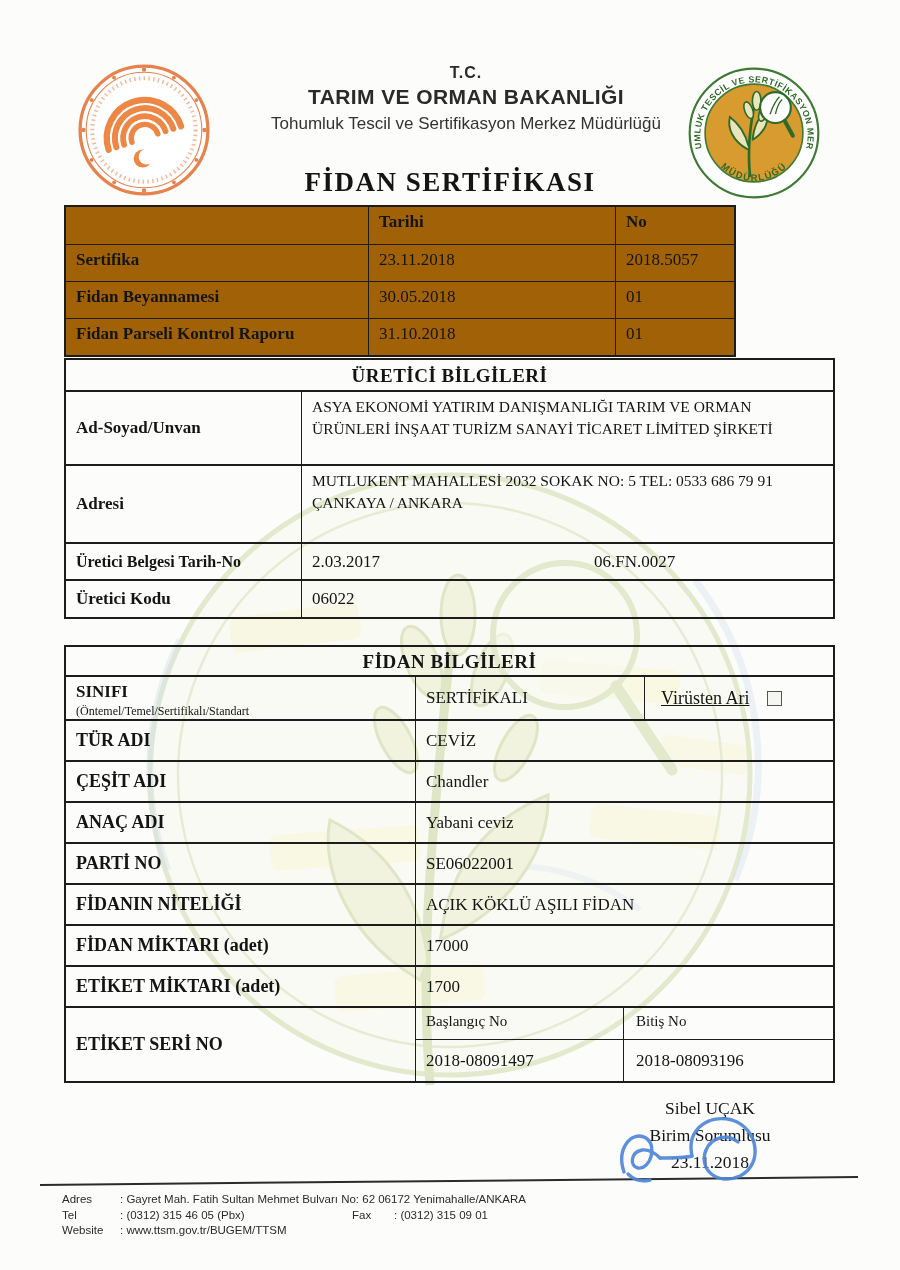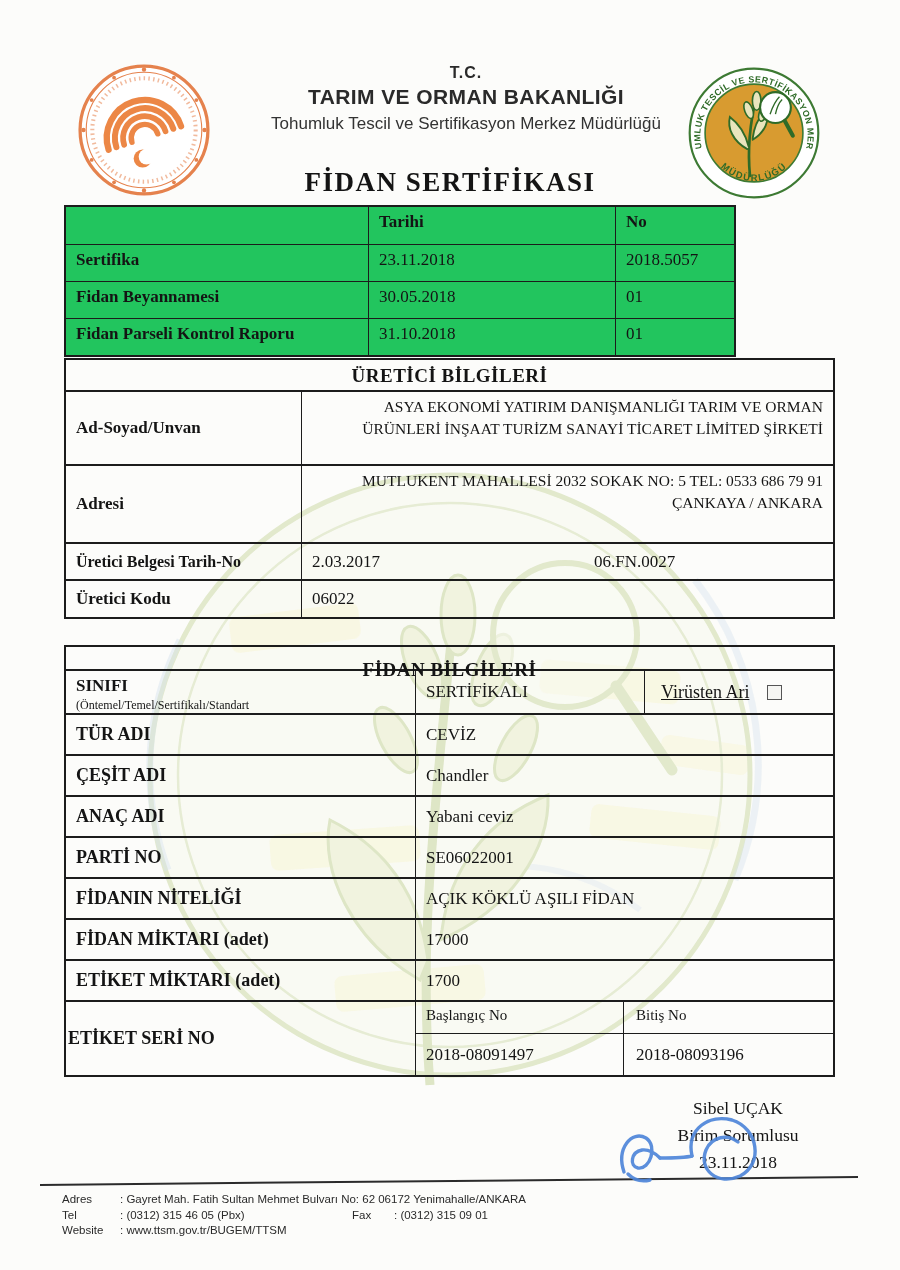--- a/index.html
+++ b/index.html
@@ -20,57 +20,57 @@
   .logo-right{left:681px; top:66px;}
   
   .tbl{position:absolute; border:2px solid #1c1c1c; box-sizing:border-box; background:transparent;}
   .trow{display:flex; border-top:2px solid #1c1c1c; box-sizing:border-box; align-items:stretch;}
   .trow.first{border-top:none;}
   .tcell{box-sizing:border-box; padding:5px 10px; overflow:hidden;}
   .vline{border-right:1.6px solid #1c1c1c;}
   .lab{font-weight:bold;}
   .vmid{display:flex; align-items:center;}
   
-  .t1{left:64px; top:205px; width:672px; background:#22c55e;}
+  .t1{left:64px; top:205px; width:672px; background:#a16207;}
   .t1 .c1{width:303px;} .t1 .c2{width:247px;} .t1 .c3{flex:1;}
   .t1 .tcell{font-size:17px;}
   .t1 .trow{height:37px; border-top:1.6px solid #1c1c1c;}
   .t1 .trow.first{height:37px; border-top:none;}
   
   .pt{left:64px; top:358px; width:771px;}
   .pt-title{height:32px; border-bottom:2px solid #1c1c1c; text-align:center; font-size:19px; font-weight:bold; letter-spacing:.5px; padding-top:5px; box-sizing:border-box;}
-  .pt .c1{width:236px;} .pt .c2{flex:1;text-align:right;}
+  .pt .c1{width:236px;} .pt .c2{flex:1;}
   .pt .tcell{font-size:17px;}
   .pt .val-multi{font-size:15.5px; line-height:1.4; padding-top:4px;}
   .r-name{height:72px;} .r-addr{height:78px;} .r-belge{height:37px;} .r-kod{height:38px;}
   .belge-no{position:absolute; left:55%;}
   
   .ft{left:64px; top:645px; width:771px;}
-  .ft-title{height:24px; border-bottom:2px solid #1c1c1c; text-align:center; font-size:19px; font-weight:bold; letter-spacing:.5px; padding-top:12px; box-sizing:border-box;}
+  .ft-title{height:30px; border-bottom:2px solid #1c1c1c; text-align:center; font-size:19px; font-weight:bold; letter-spacing:.5px; padding-top:4px; box-sizing:border-box;}
   .ft .c1{width:350px;} .ft .c2{flex:1;font-family:Liberation Serif, serif;}
   .ft .c2a{width:229px;} .ft .c2b{flex:1;text-decoration:underline;}
   .ft .tcell{font-size:17px;}
   .ft .lab{font-size:18px;}
   .r-sinifi{height:42px; border-top:none;}
   .sinifi-sub{font-size:12px; font-weight:normal; margin-top:2px;}
   .ft .frow{height:41px;}
   .checkbox{display:inline-block; width:13px; height:13px; border:1.5px solid #555; margin-left:18px; background:#f5f5f2;}
   .virus-cell{display:flex; align-items:center; padding-left:16px; font-size:18px;}
   
   .etq{display:flex; border-top:2px solid #1c1c1c;}
-  .etq-label{width:350px; box-sizing:border-box; border-right:1.6px solid #1c1c1c; display:flex; align-items:center; padding:5px 2px; font-weight:bold; font-size:18px;}
+  .etq-label{width:350px; box-sizing:border-box; border-right:1.6px solid #1c1c1c; display:flex; align-items:center; padding:5px 10px; font-weight:bold; font-size:18px;}
   .etq-grid{flex:1; display:flex; flex-direction:column;}
   .etq-r{display:flex; flex:none;}
   .etq-r1{height:31px;} .etq-r2{height:41px; border-top:1.6px solid #1c1c1c;}
   .etq-c1{width:208px; box-sizing:border-box; border-right:1.6px solid #1c1c1c; padding:5px 10px;}
   .etq-c2{flex:1; box-sizing:border-box; padding:5px 12px;}
   .etq-r1 .etq-c1,.etq-r1 .etq-c2{font-size:15px;}
   .etq-r2 .etq-c1,.etq-r2 .etq-c2{font-size:17px; display:flex; align-items:center;}
   
-  .sig{left:588px; top:1095px; width:300px; text-align:center; font-size:17.5px; line-height:27px;}
+  .sig{left:560px; top:1095px; width:300px; text-align:center; font-size:17.5px; line-height:27px;}
   .sig-scribble{left:598px; top:1108px; z-index:2;}
   
   .foot-rule{left:40px; top:1180px; width:818px; border-top:2.5px solid #2b2b2b; transform:rotate(-0.55deg);}
   .foot{left:62px; top:1192px; width:640px; font-family:"Liberation Sans", sans-serif; font-size:11.5px; color:#2a2a2a; line-height:15.5px;}
   .foot-line{display:flex;}
   .fl-lab{width:58px; flex:none;}
   .fl-tel{width:232px; flex:none;}
   .fl-faxlab{width:42px; flex:none;}
   
   .wm{left:120px; top:440px; z-index:0;}

